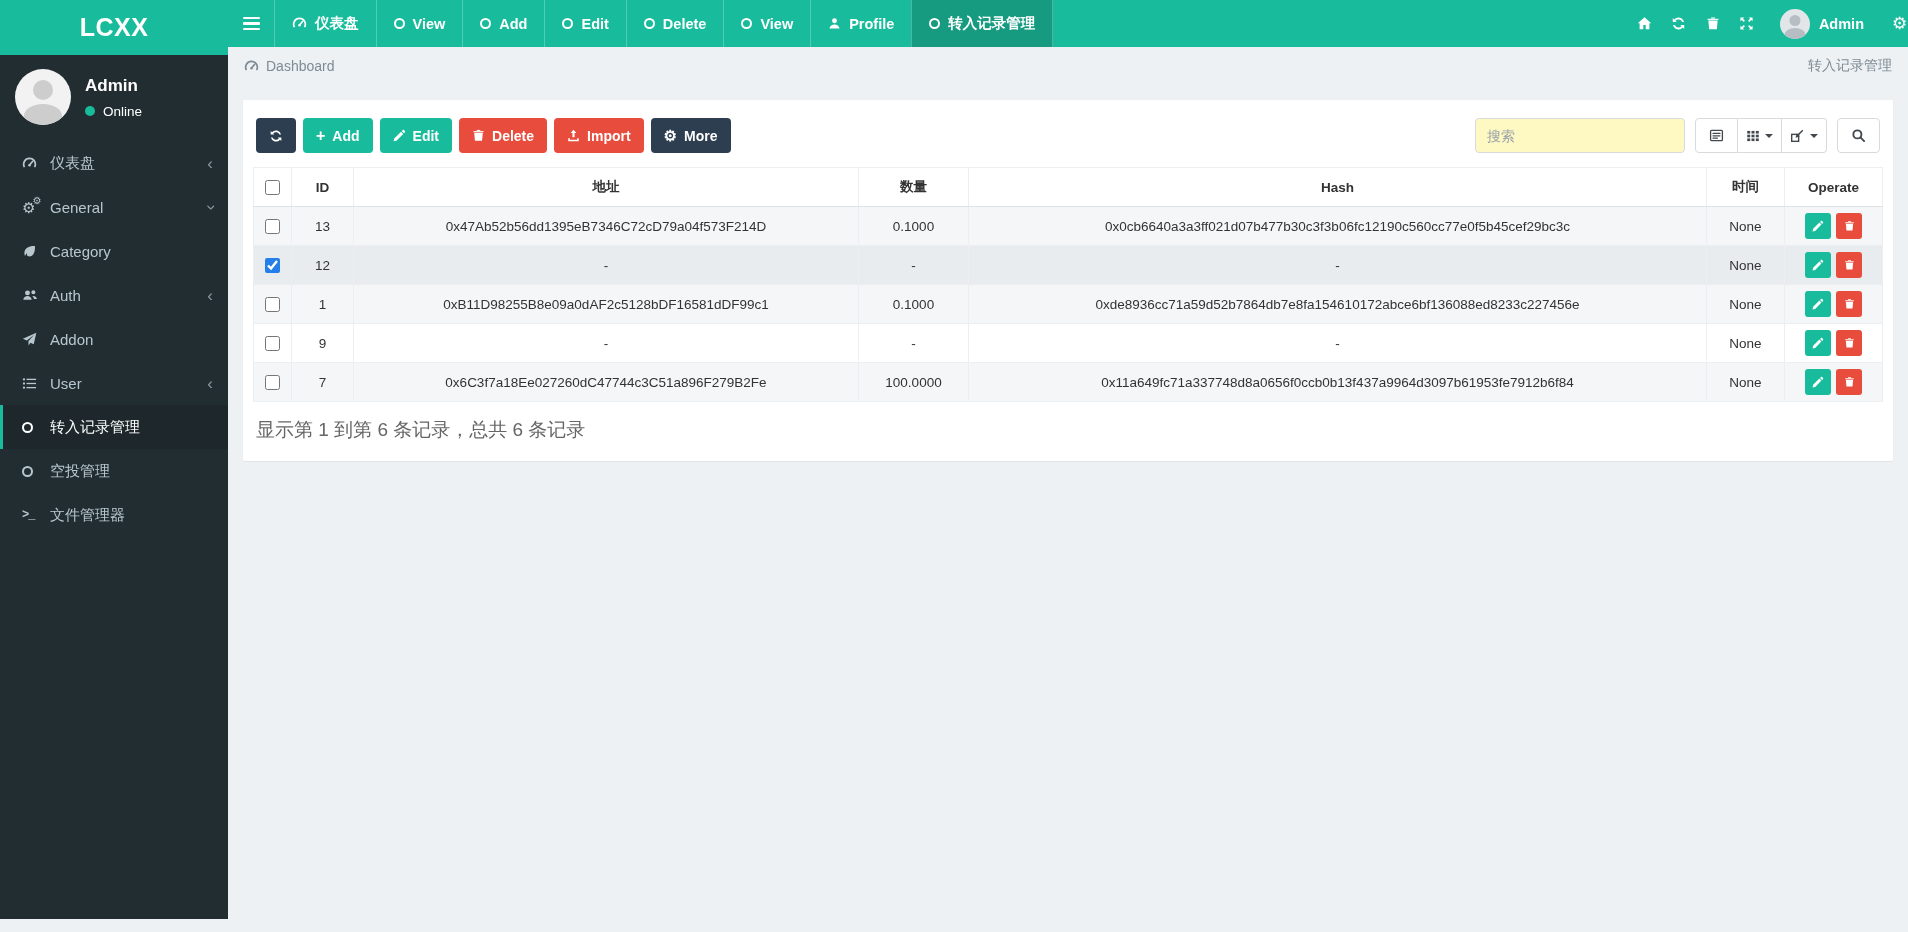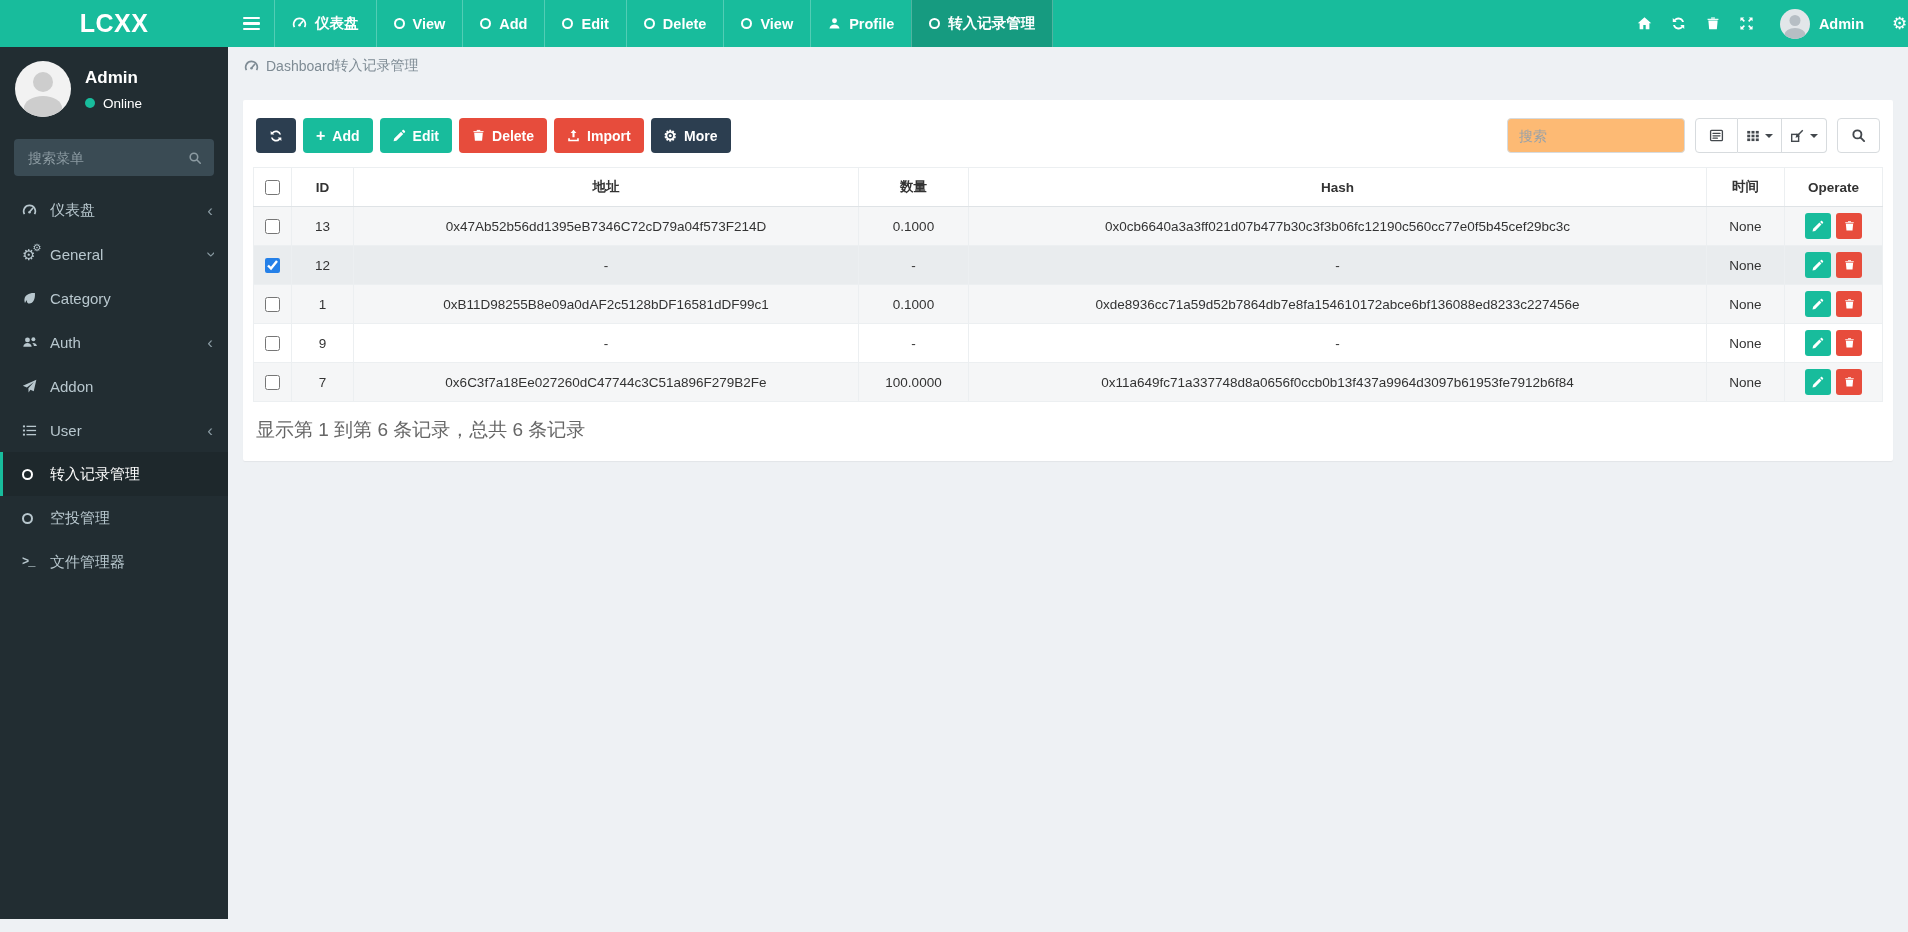--- a/index.html
+++ b/index.html
@@ -3,21 +3,21 @@
 <meta charset="utf-8">
 <style>
   * { box-sizing: border-box; }
   html,body { margin:0; padding:0; }
   body {
     width:1908px; height:932px; overflow:hidden; position:relative;
     background:#eef1f4; font-family:"Liberation Sans", sans-serif; color:#333;
   }
   
   #sidebar { position:absolute; left:0; top:0; width:228px; height:919px; background:#222d32; z-index:5; }
-  .logo { height:47px; background:#18bc9c; color:#fff; display:flex; align-items:center; justify-content:center;
+  .logo { height:55px; background:#18bc9c; color:#fff; display:flex; align-items:center; justify-content:center;
           font-size:25px; font-weight:bold; letter-spacing:.5px; }
   .user-panel { display:flex; align-items:center; gap:14px; padding:14px 12px 12px 15px; }
   .avatar-lg { width:56px; height:56px; border-radius:50%; background:#f2f2f2; position:relative; overflow:hidden; flex:none; }
   .avatar-lg::before { content:""; position:absolute; left:50%; top:11px; transform:translateX(-50%);
         width:20px; height:20px; border-radius:50%; background:#cdcdcd; }
   .avatar-lg::after { content:""; position:absolute; left:50%; top:35px; transform:translateX(-50%);
         width:38px; height:24px; border-radius:50% 50% 0 0; background:#cdcdcd; }
   .user-name { color:#fff; font-weight:bold; font-size:17px; margin-bottom:8px; }
   .user-status { color:#fff; font-size:13.5px; display:flex; align-items:center; gap:8px; }
   .dot { width:10px; height:10px; border-radius:50%; background:#18bc9c; }
@@ -52,36 +52,36 @@
   .tb-icon { width:34px; height:47px; display:flex; align-items:center; justify-content:center; cursor:pointer; }
   .avatar-sm { width:30px; height:30px; border-radius:50%; background:#e2e6e9; position:relative; overflow:hidden; margin:0 9px 0 16px; flex:none; }
   .avatar-sm::before { content:""; position:absolute; left:50%; top:6px; transform:translateX(-50%);
         width:11px; height:11px; border-radius:50%; background:#b6bec4; }
   .avatar-sm::after { content:""; position:absolute; left:50%; top:19px; transform:translateX(-50%);
         width:21px; height:13px; border-radius:50% 50% 0 0; background:#b6bec4; }
   .tb-user { font-weight:bold; font-size:14.5px; margin-right:28px; }
   .tb-settings { width:26px; height:47px; display:flex; align-items:center; cursor:pointer; margin-right:-10px; font-size:17px; }
   
   #breadcrumb { position:absolute; left:228px; top:47px; right:0; height:38px; display:flex; align-items:center;
-        padding:0 16px; color:#7e8b94; font-size:14px; }
+        justify-content:space-between; padding:0 16px; color:#7e8b94; font-size:14px; }
   .bc-left { display:flex; align-items:center; gap:7px; }
   
   #content { position:absolute; left:228px; top:85px; right:0; bottom:0; padding:15px; }
   .panel { background:#fff; border-radius:2px; padding:10px 10px 16px; box-shadow:0 1px 1px rgba(0,0,0,.05); }
   .toolbar { display:flex; justify-content:space-between; align-items:center; margin:8px 3px 14px; }
   .tb-left { display:flex; gap:7px; }
   .btn { height:35px; border:none; border-radius:4px; color:#fff; font-weight:bold; font-size:14px;
         padding:0 13px; display:inline-flex; align-items:center; gap:7px; cursor:pointer; font-family:inherit; }
   .btn-dark { background:#2c3e50; }
   .btn-teal { background:#18bc9c; }
   .btn-red  { background:#e74c3c; }
   .btn-icononly { width:40px; justify-content:center; padding:0; }
   .tb-right { display:flex; align-items:center; gap:10px; }
-  .search-box { width:178px; height:35px; border:1px solid #d7dbde; border-radius:4px; padding:0 11px;
-        font-size:14px; color:#555; outline:none; font-family:inherit; background:#fdba74; }
+  .search-box { width:210px; height:35px; border:1px solid #d7dbde; border-radius:4px; padding:0 11px;
+        font-size:14px; color:#555; outline:none; font-family:inherit; background:#fef9c3; }
   .search-box::placeholder { color:#9aa2a8; }
   .btn-group { display:flex; }
   .wbtn { min-width:43px; height:35px; background:#fff; border:1px solid #d7dbde; display:flex; align-items:center;
         justify-content:center; gap:5px; color:#43484d; cursor:pointer; padding:0 8px; }
   .btn-group .wbtn + .wbtn { border-left:none; }
   .btn-group .wbtn:first-child { border-radius:4px 0 0 4px; }
   .btn-group .wbtn:last-child { border-radius:0 4px 4px 0; }
   .wbtn.single { border-radius:4px; }
   .caret { width:0; height:0; border:4px solid transparent; border-top-color:#43484d; margin-top:4px; }
   
@@ -110,31 +110,20 @@
     <div class="avatar-lg"></div>
     <div>
       <div class="user-name">Admin</div>
       <div class="user-status">
         <span class="dot"></span>
         <span>Online</span>
       </div>
     </div>
   </div>
 
-  <div class="menu-search">
-    <input placeholder="搜索菜单" style="">
-    <span>
-      <svg width="14" height="14" viewBox="0 0 16 16">
-          <g fill="none" stroke="#8c9ba2" stroke-width="1.8">
-            <circle cx="6.8" cy="6.8" r="4.3"></circle>
-            <path d="M10.3 10.3L14 14" stroke-linecap="round"></path>
-          </g>
-        </svg>
-    </span>
-  </div>
 
   <ul class="nav">
     <li class="nav-item">
       <span class="nicon">
         <svg width="15" height="15" viewBox="0 0 16 16">
             <g fill="none" stroke="currentColor" stroke-width="1.8">
               <path d="M2.6 11.8a6.2 6.2 0 1 1 10.8 0"></path>
               <path d="M8 9.6l3.2-3.8" stroke-linecap="round"></path>
             </g>
             <circle cx="8" cy="9.9" r="1.3" fill="currentColor"></circle>

